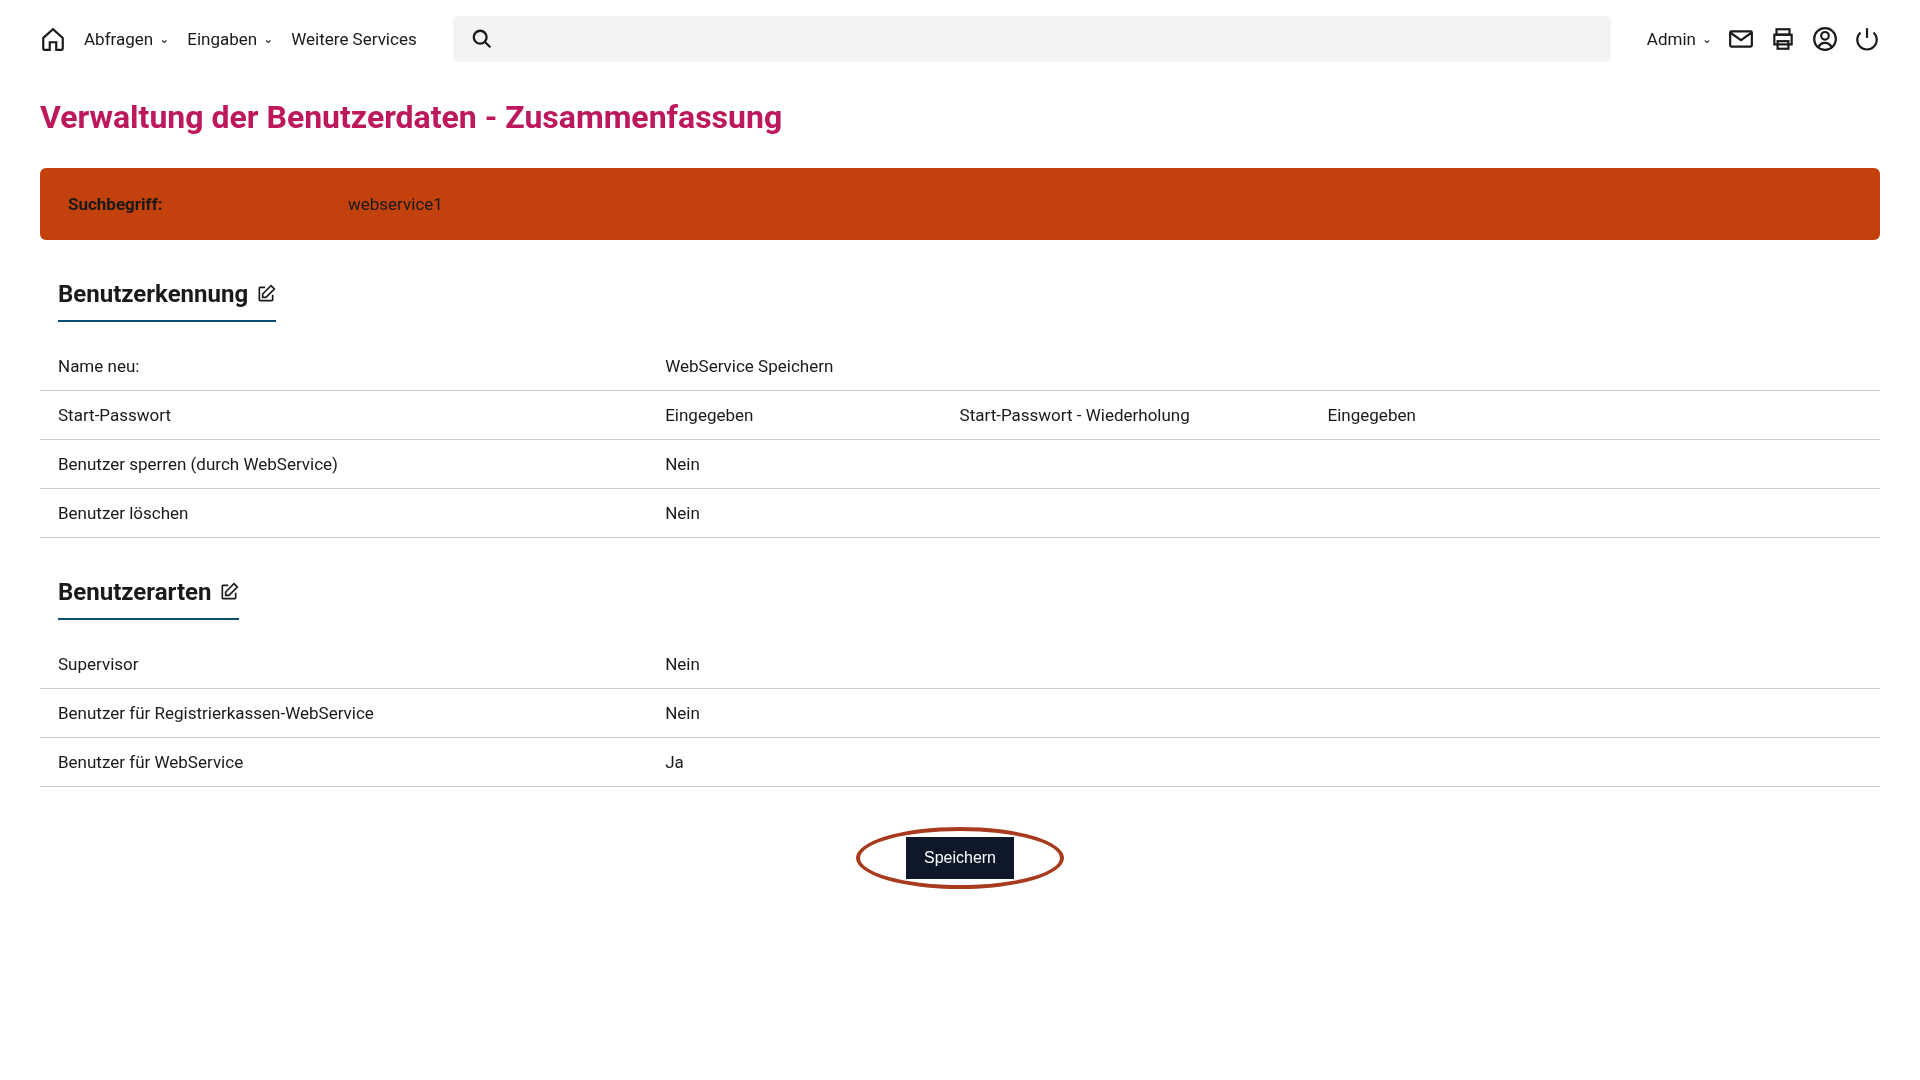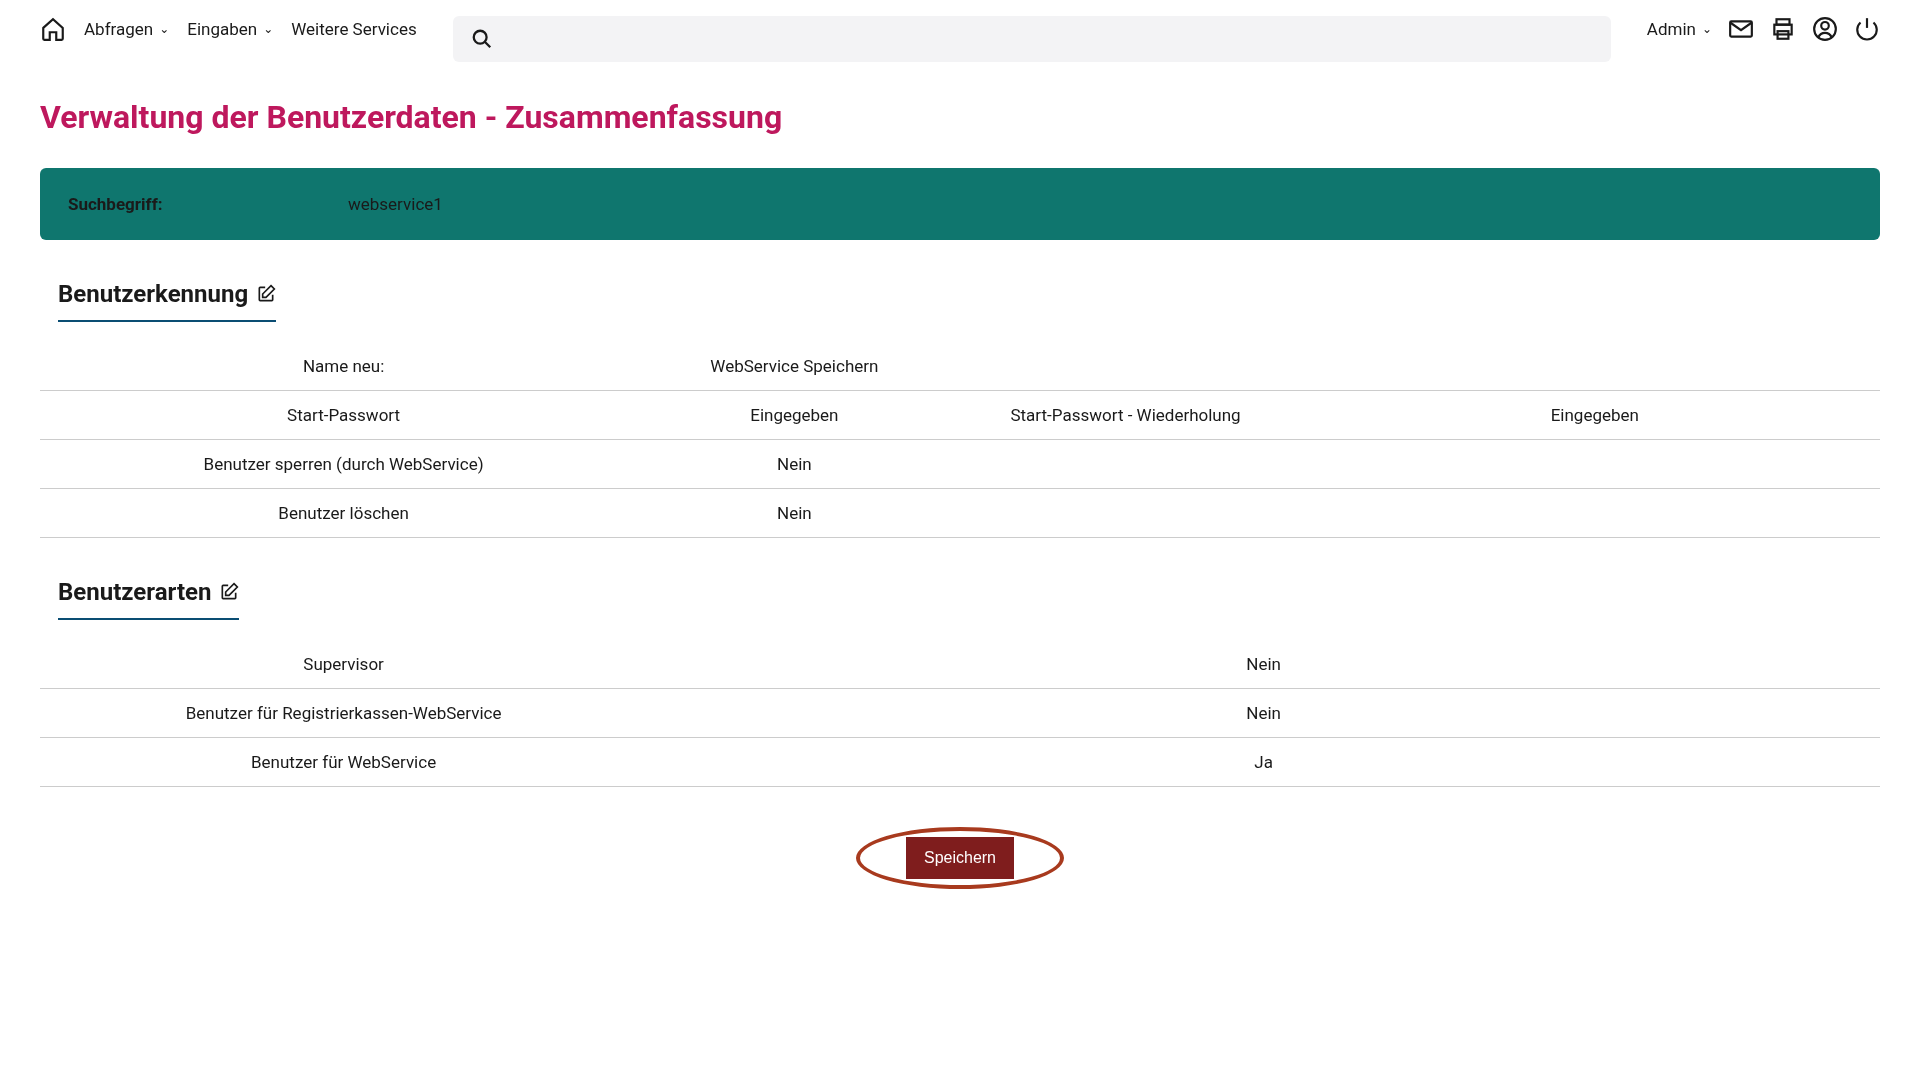--- a/index.html
+++ b/index.html
@@ -3,21 +3,21 @@
   <meta charset="utf-8">
   <style>
     * { margin: 0; padding: 0; box-sizing: border-box; }
     body {
       font-family: -apple-system, BlinkMacSystemFont, "Segoe UI", Roboto, Arial, sans-serif;
       color: #1a1a1a;
       background: #fff;
     }
     .topbar {
       display: flex;
-      align-items: flex-start;
+      align-items: center;
       padding: 16px 40px;
       gap: 20px;
     }
     .nav-left {
       display: flex;
       align-items: center;
       gap: 18px;
     }
     .home-icon { width: 26px; height: 26px; cursor: pointer; }
     .nav-item {
@@ -46,21 +46,21 @@
     }
     .icon-btn { width: 26px; height: 26px; cursor: pointer; display: flex; align-items: center; justify-content: center; }
     .content { padding: 0 40px 40px 40px; }
     .page-title {
       font-size: 32px;
       font-weight: 700;
       margin: 20px 0 32px 0;
       color: #be185d;
     }
     .info-box {
-      background: #0f766e;
+      background: #c2410c;
       border-radius: 6px;
       padding: 26px 28px;
       display: flex;
       margin-bottom: 40px;
       align-items: flex-end;
     }
     .info-label { font-weight: 700; width: 280px; font-size: 17px; }
     .info-value { font-size: 17px; }
     .section-header {
       display: inline-flex;
@@ -73,21 +73,20 @@
       margin-bottom: 20px;
       margin-left: 18px;
     }
     .edit-icon { width: 20px; height: 20px; cursor: pointer; }
     .data-table { width: 100%; border-collapse: collapse; margin-bottom: 40px; }
     .data-row { border-bottom: 1px solid #ccc; }
     .data-row td {
       padding: 14px 18px;
       font-size: 17px;
       vertical-align: middle;
-      text-align: center;
     }
     .col-label { width: 33%; }
     .col-value { width: 16%; }
     .col-label2 { width: 20%; }
     .col-value2 { width: 31%; }
     .save-container {
       display: flex;
       justify-content: center;
       position: relative;
     }
@@ -98,21 +97,21 @@
     }
     .save-highlight::before {
       content: '';
       position: absolute;
       inset: 0;
       border: 4px solid #a83a1e;
       border-radius: 50%;
       pointer-events: none;
     }
     .save-button {
-      background: #7f1d1d;
+      background: #0f172a;
       color: #fff;
       border: none;
       padding: 12px 18px;
       font-size: 16px;
       cursor: pointer;
     }
   </style>
 </head>
 <body>
 

